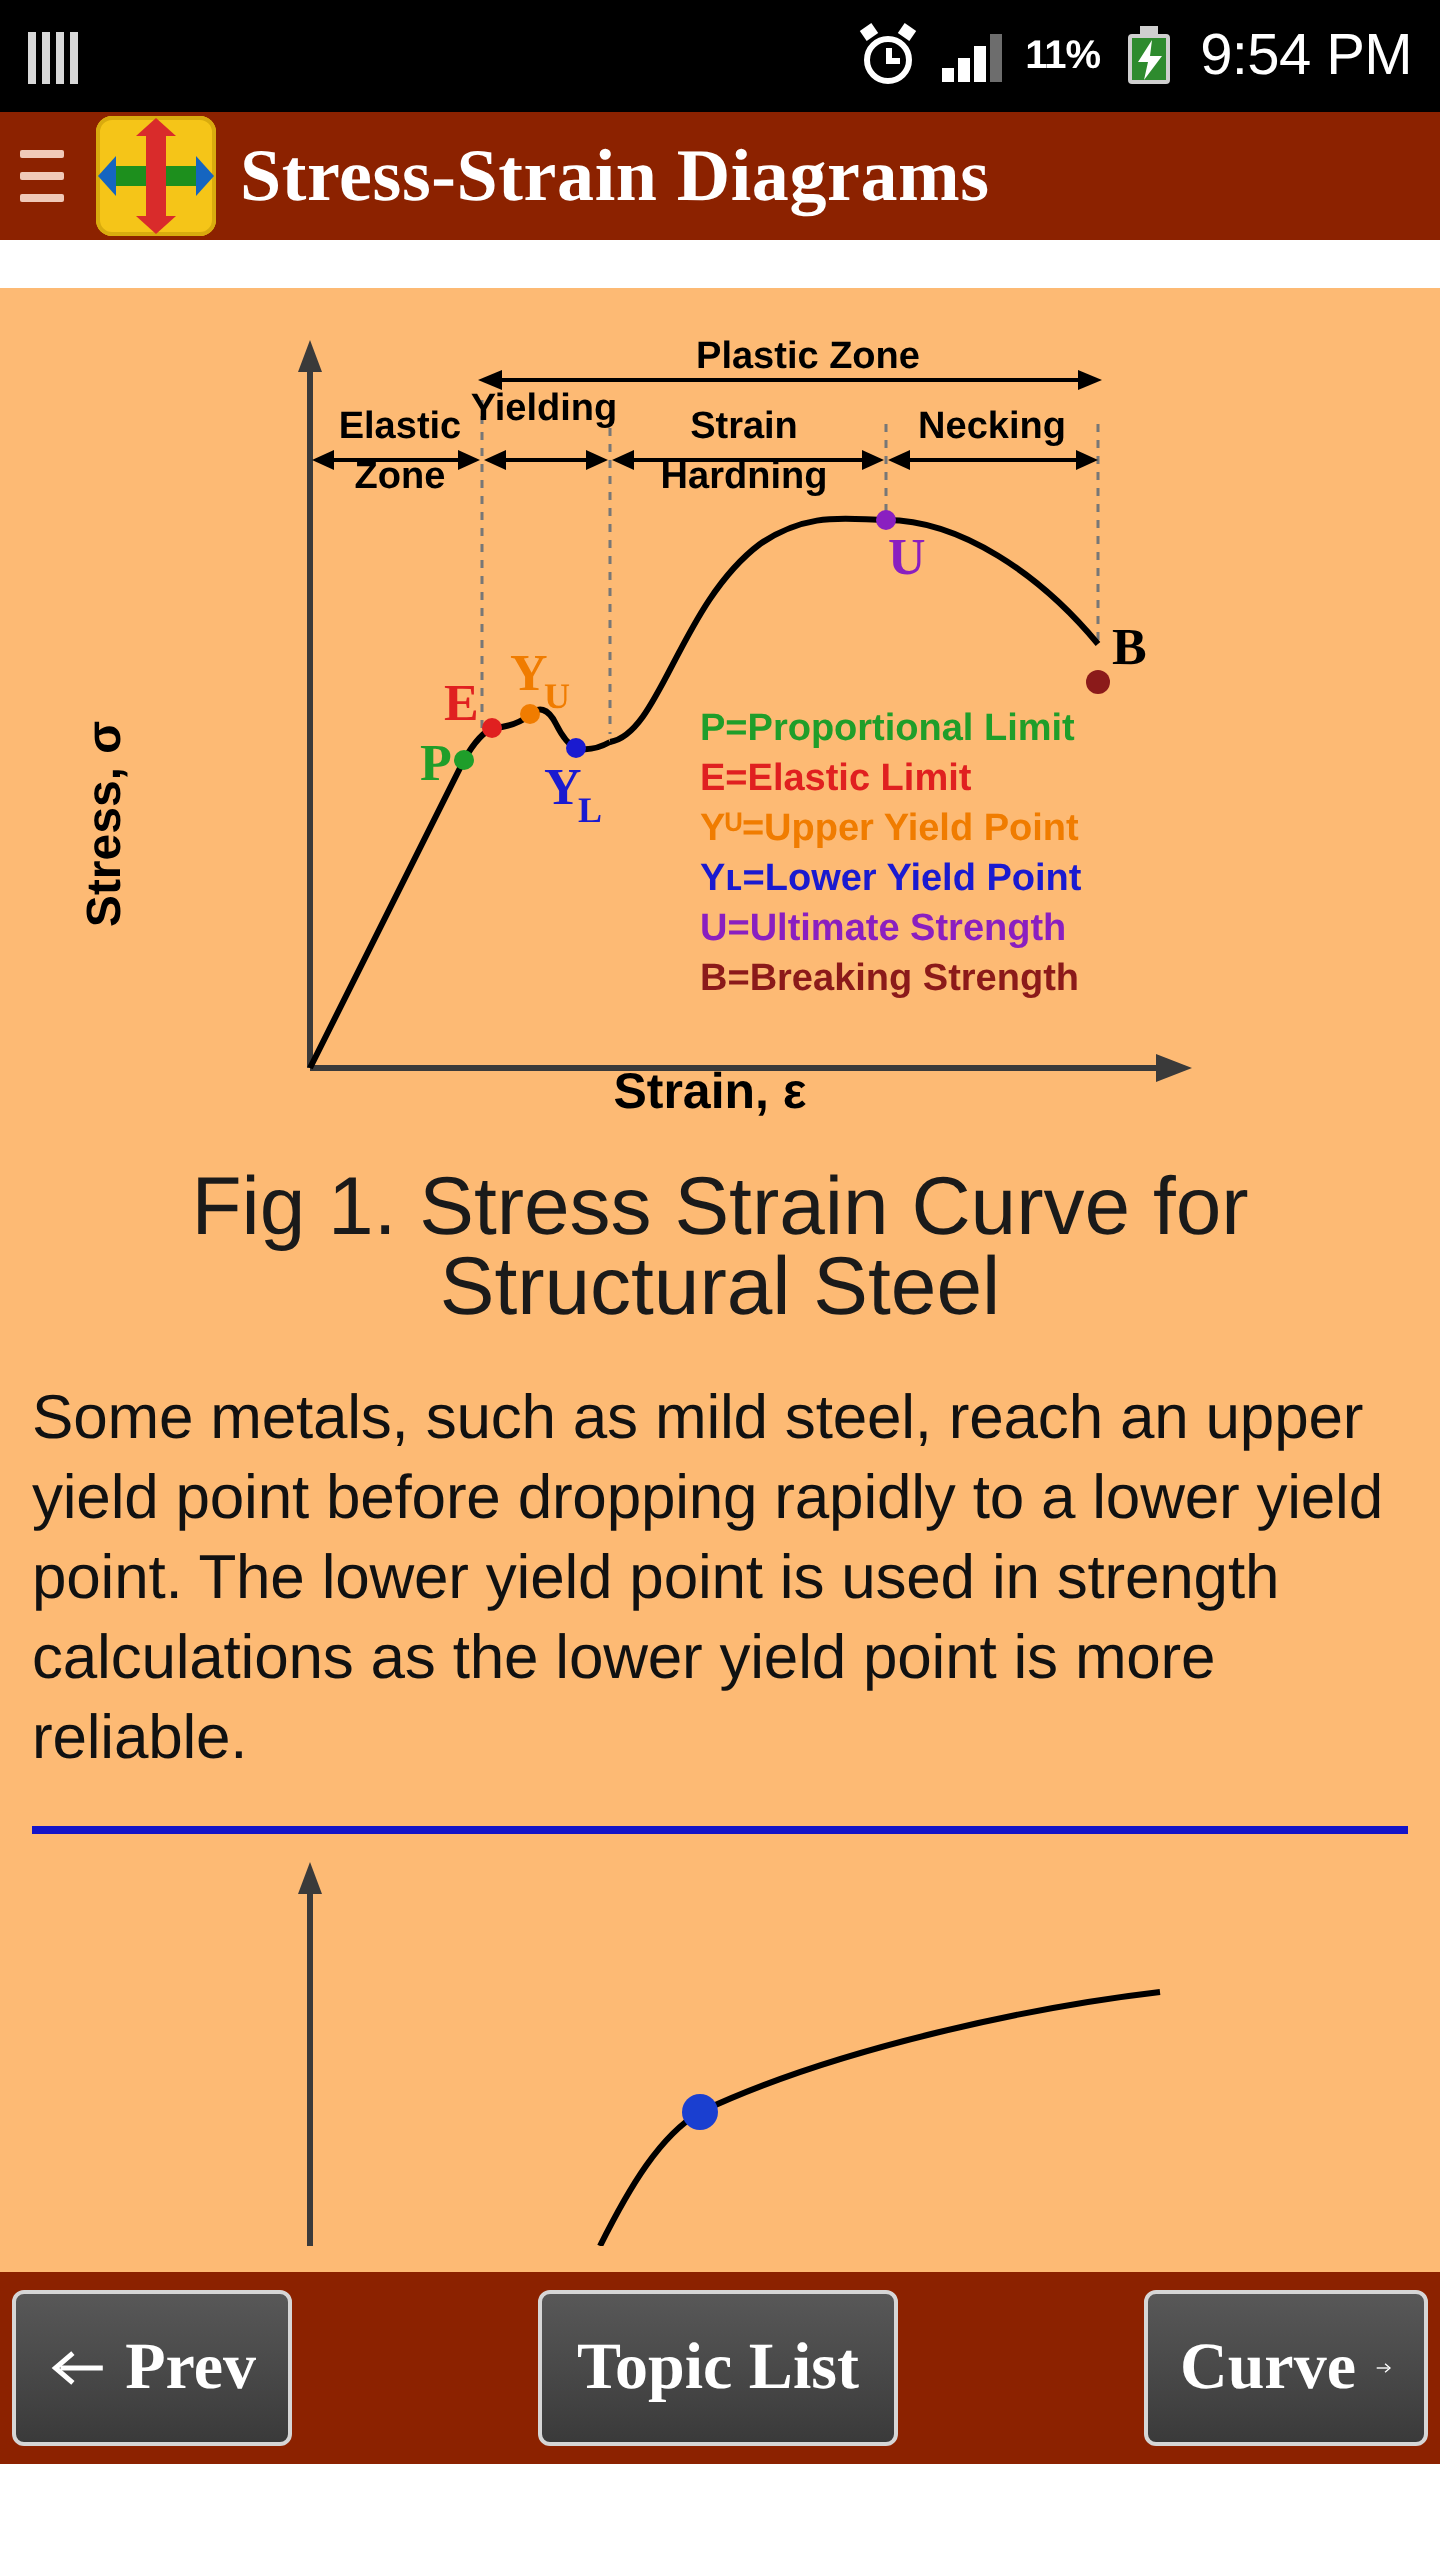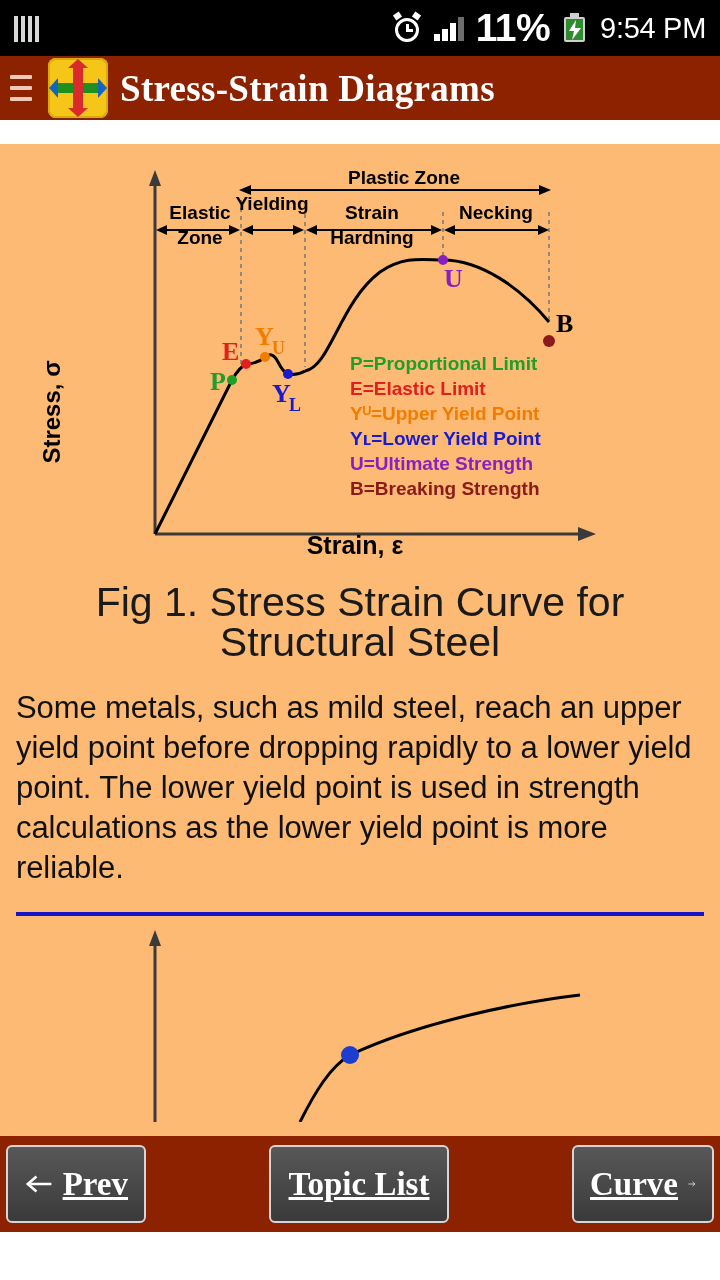--- a/index.html
+++ b/index.html
@@ -31,21 +31,21 @@
     position:absolute; top:0; width:7px; height:6px; background:#fff;
   }
   .clock-ico .e1 { left: 2px; transform: rotate(-35deg); }
   .clock-ico .e2 { right: 2px; transform: rotate(35deg); }
   .sig-bars { display: flex; align-items: flex-end; gap: 2px; height: 26px; }
   .sig-bars i { display:block; width: 6px; background: #ffffff; }
   .sig-bars i:nth-child(1){height:7px}
   .sig-bars i:nth-child(2){height:12px}
   .sig-bars i:nth-child(3){height:18px}
   .sig-bars i:nth-child(4){height:24px; background:#6d6d6d}
-  .batt-pct { font-size: 39px; font-weight: bold; letter-spacing: -0.5px; }
+  .batt-pct { font-size: 20px; font-weight: bold; letter-spacing: -0.5px; }
   .batt {
     width: 26px; height: 30px; position: relative;
   }
   .batt .body {
     position:absolute; left:2px; top:4px; width:21px; height:25px;
     border: 2px solid #cfcfcf; background:#2e8b2e; border-radius:2px;
   }
   .batt .cap { position:absolute; left:8px; top:0px; width:9px; height:4px; background:#cfcfcf; }
   .sb-time { font-size: 29px; font-weight: normal; letter-spacing: -0.3px; }
 
@@ -98,21 +98,21 @@
   .bottombar {
     position: absolute; left:0; right:0; bottom:48px; height:96px;
     background:#8c2200; display:flex; align-items:center; justify-content:space-between;
     padding: 0 6px;
   }
   .btn {
     background: linear-gradient(#585858, #3a3a3a);
     border: 2px solid #d6d6d6; border-radius: 6px;
     color: #ffffff; font-family:"Liberation Serif", serif; font-weight: bold;
     font-size: 33px; height: 78px; display:flex; align-items:center; justify-content:center;
-    gap: 10px; padding: 0 16px; text-decoration: underline;
+    gap: 10px; padding: 0 16px;
   }
   .btn-prev { width: 140px; }
   .btn-topic { width: 180px; }
   .btn-next { width: 142px; }
   .arrow-svg { display:block; }
   .navsoft {
     position:absolute; left:0; right:0; bottom:0; height:48px; background:#ffffff;
   }
 </style>
 </head>

